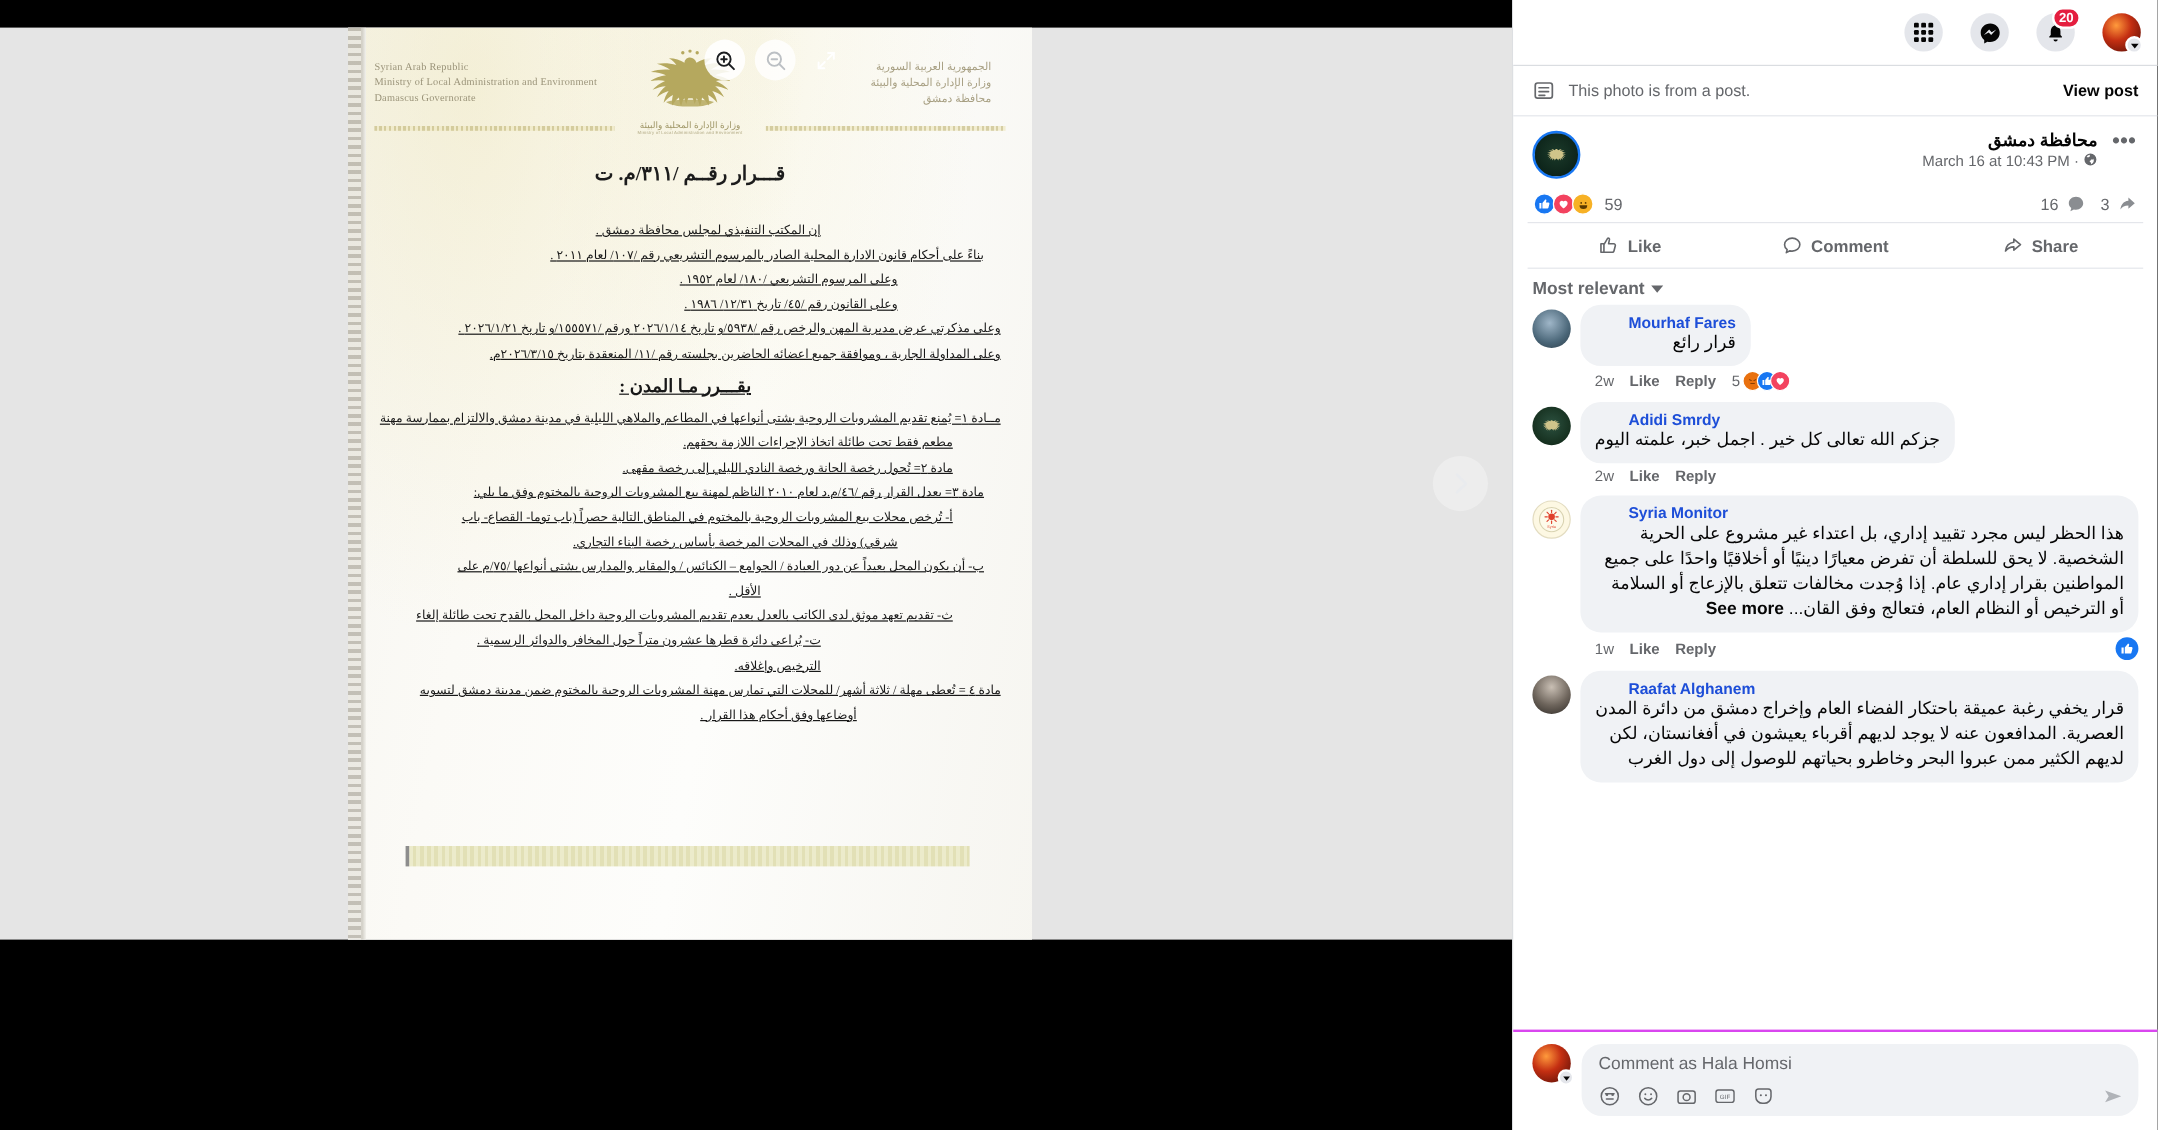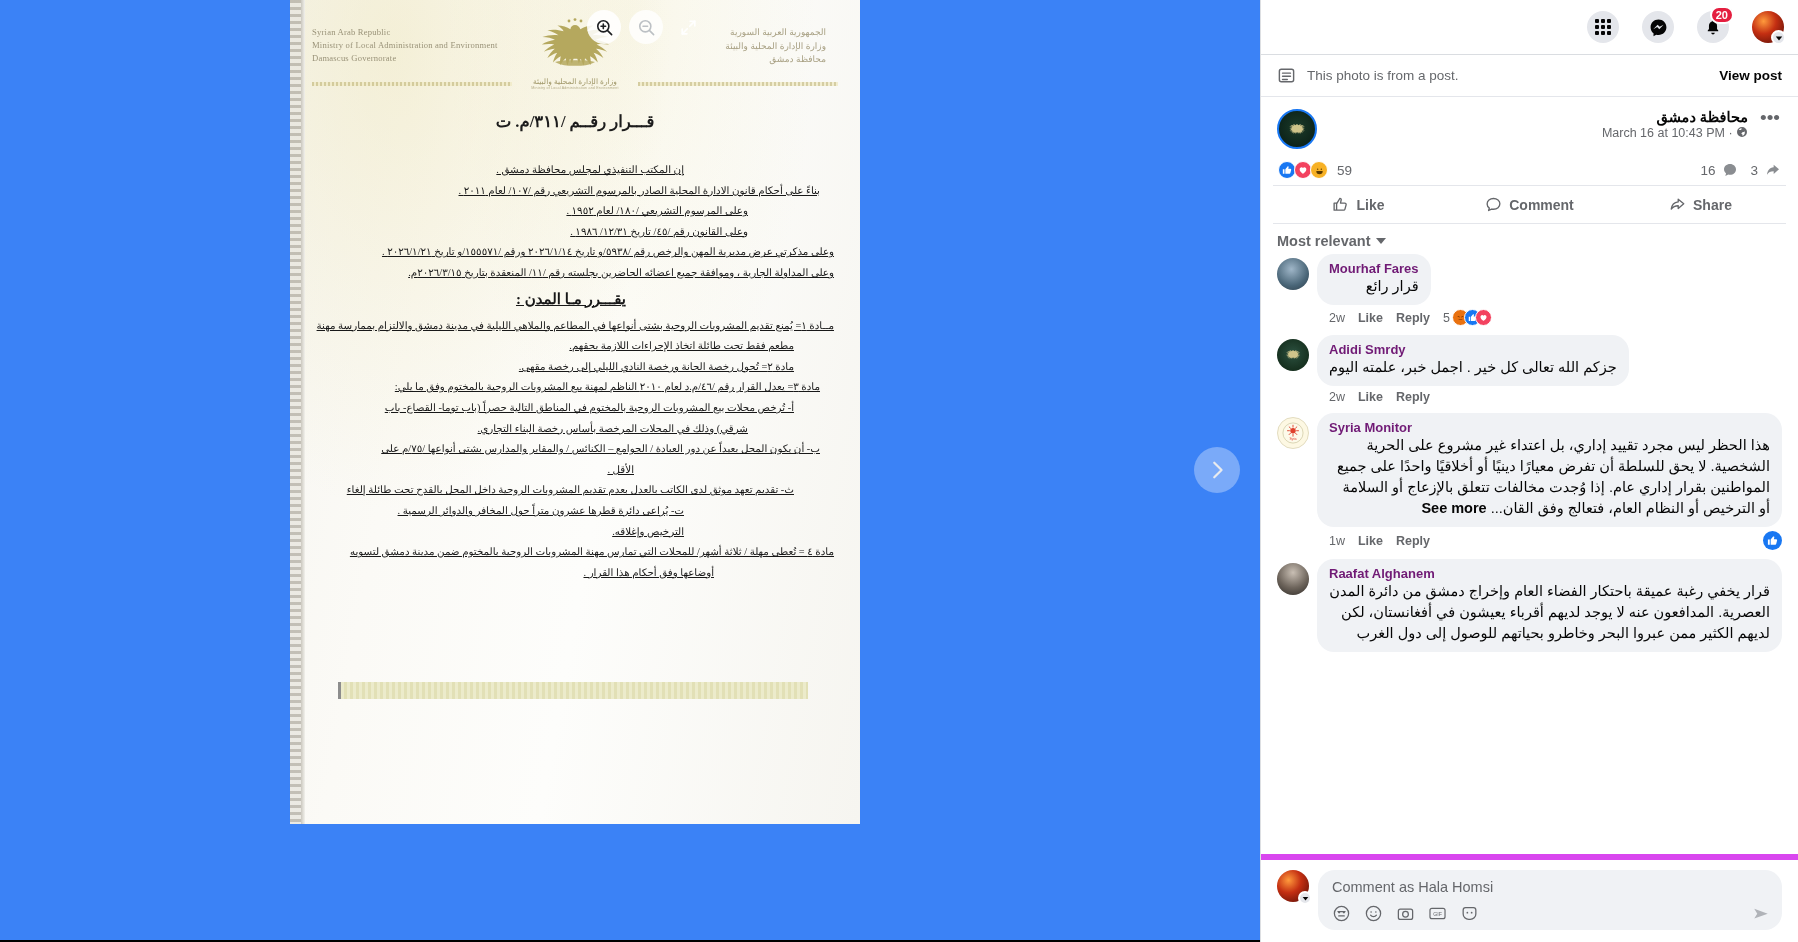--- a/index.html
+++ b/index.html
@@ -7,24 +7,25 @@
     width: 1798px; height: 942px;
     overflow: hidden;
     font-family: "Liberation Sans", sans-serif;
     background: #000;
   }
   .app { display: flex; width: 1798px; height: 942px; }
 
   
   .viewer {
     position: relative;
-    width: 1260px; height: 940px;
-    background: #3b82f6;
+    width: 1260px; height: 760px;
+    background: #e5e5e5;
     overflow: hidden;
     flex: 0 0 1260px;
+    margin-top: 23px;
   }
   .photo-wrap {
     position: absolute;
     left: 290px; top: 0px;
     width: 570px; height: 824px;
     background: #fdfdfb;
     box-shadow: 0 0 0 0 rgba(0,0,0,0);
   }
   
   .paper {
@@ -257,21 +258,21 @@
   }
   .av-a { background: radial-gradient(circle at 45% 35%, #9fb6c8 0%, #4a6678 60%, #2b3b46 100%); }
   .av-b { background: radial-gradient(circle at 50% 45%, #2c5140 0%, #16301f 70%, #0a180f 100%); color:#cfc48a; }
   .av-c { background: #fdf8e3; border: 1px solid #e3dcc0; color: #c0392b; font-size: 9px; }
   .av-d { background: radial-gradient(circle at 50% 30%, #c9bfb4 0%, #6e655c 55%, #2e2a26 100%); }
   .cmt-body { flex: 1; min-width: 0; }
   .bubble {
     background: #f0f2f5; border-radius: 17px; padding: 7px 12px 8px 12px;
     display: inline-block; max-width: 100%;
   }
-  .c-name { font-size: 13px; font-weight: bold; color: #701a75; text-align: left; }
+  .c-name { font-size: 13px; font-weight: bold; color: #1d4ed8; text-align: left; margin-left: 28px; }
   .c-text {
     font-size: 14.5px; color: #050505; direction: rtl; text-align: right;
     line-height: 21px; word-break: break-word;
   }
   .c-text .seemore { color: #050505; }
   .c-meta {
     display: flex; align-items: center; gap: 13px;
     padding: 4px 0 7px 12px; font-size: 12.5px; color: #65676b;
   }
   .c-meta .mi { cursor: pointer; }
@@ -281,21 +282,21 @@
   .mini-rx .n { font-size: 12.5px; color: #65676b; margin-right: 2px; }
   .mini-rx .rx { width: 17px; height: 17px; font-size: 9px; }
   .rx.angry { background: #e9710f; margin-right: -5px; }
   .like-thumb {
     width: 19px; height: 19px; border-radius: 50%; background: #1877f2;
     color: #fff; font-size: 11px;
     display: flex; align-items: center; justify-content: center;
   }
 
   .composer {
-    border-top: 6px solid #d946ef;
+    border-top: 2px solid #d946ef;
     padding: 10px 16px 12px 16px;
     display: flex; gap: 9px; align-items: flex-start; background: #fff;
   }
   .comp-av {
     width: 32px; height: 32px; border-radius: 50%; flex: 0 0 32px; position: relative;
     background: radial-gradient(circle at 36% 32%, #ff9a3c 0%, #c42f12 42%, #4c0a05 100%);
   }
   .comp-av .chev {
     position: absolute; right: -3px; bottom: -3px;
     width: 14px; height: 14px; border-radius: 50%;

